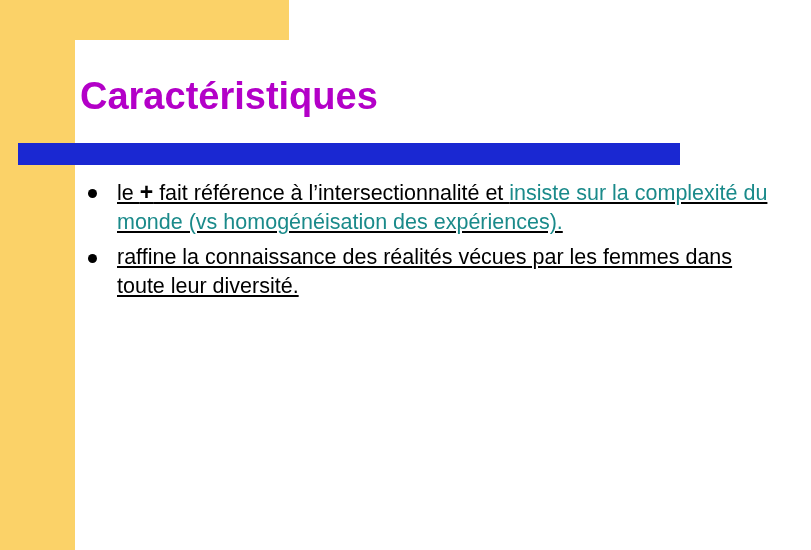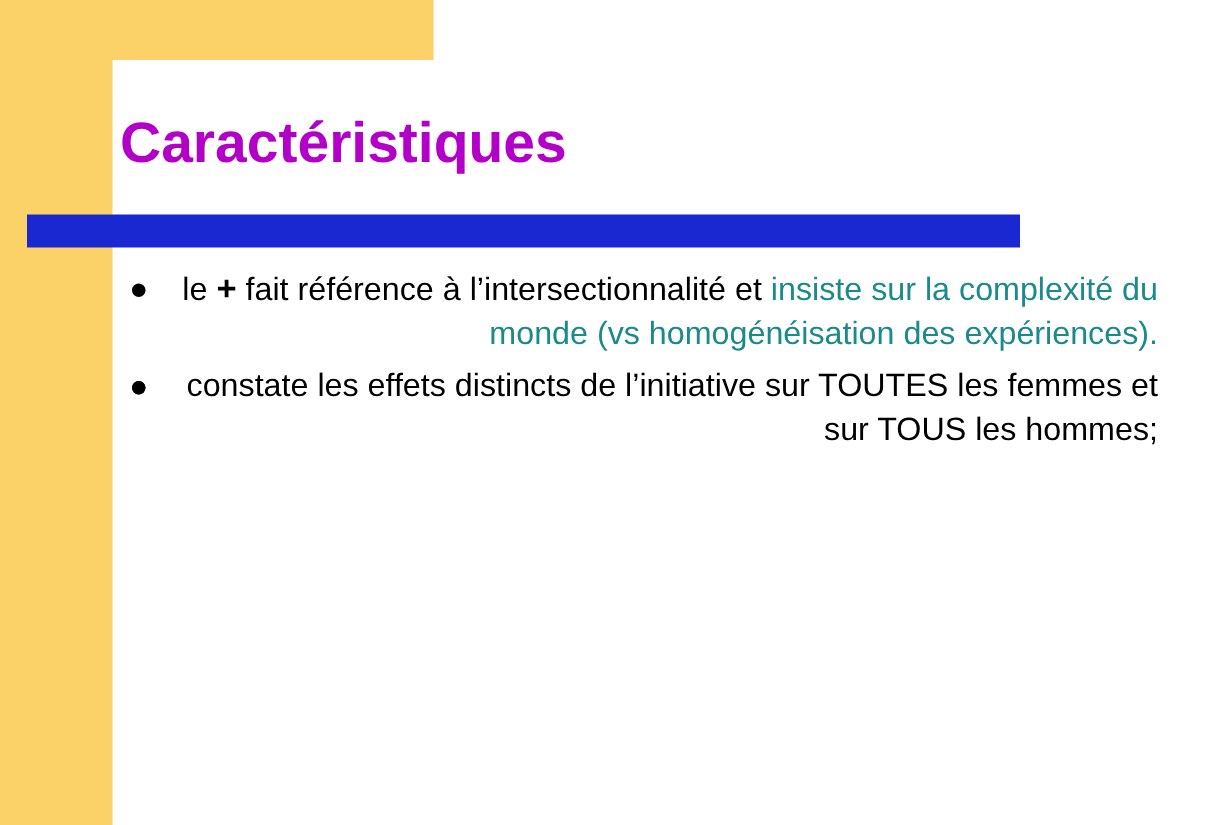--- a/index.html
+++ b/index.html
@@ -12,21 +12,20 @@
     background: #ffffff;
     font-family: "Liberation Sans", sans-serif;
     overflow: hidden;
   }
   .slide {
     position: relative;
     width: 811px;
     height: 550px;
     background: #ffffff;
     overflow: hidden;
-    text-align: right;
   }
   
   .deco-top-bar {
     position: absolute;
     left: 0;
     top: 0;
     width: 289px;
     height: 40px;
     background: #fbd268;
   }
@@ -60,20 +59,21 @@
   .content {
     position: absolute;
     left: 82px;
     top: 178px;
     width: 690px;
   }
   ul.bullets {
     list-style: none;
     margin: 0;
     padding: 0;
+    text-decoration: underline;
   }
   ul.bullets > li {
     position: relative;
     padding-left: 35px;
     margin-bottom: 6px;
     font-size: 21.5px;
     line-height: 29px;
     color: #000000;
   }
   ul.bullets > li .dot {
@@ -101,18 +101,17 @@
   <div class="deco-top-bar"></div>
   <div class="deco-left-bar"></div>
 
   <div class="title">Caractéristiques</div>
 
   <div class="title-rule"></div>
 
   <div class="content">
     <ul class="bullets" id="bullet-list">
         <li><span class="dot"></span><span>le </span><span class="plus">+</span><span> fait référence à l’intersectionnalité  et </span><span class="teal">insiste sur la complexité du monde (vs homogénéisation des expériences).</span></li>
-        <li><span class="dot"></span></li>
-        <li><span class="dot"></span><span>constate les effets distincts de l’initiative sur TOUTES les femmes et sur TOUS  les hommes;</span></li>
+        <li><span class="dot"></span><span>raffine la connaissance des réalités vécues par les femmes dans toute leur diversité.</span></li>
       </ul>
   </div>
 
 </div>
 
 </body></html>

